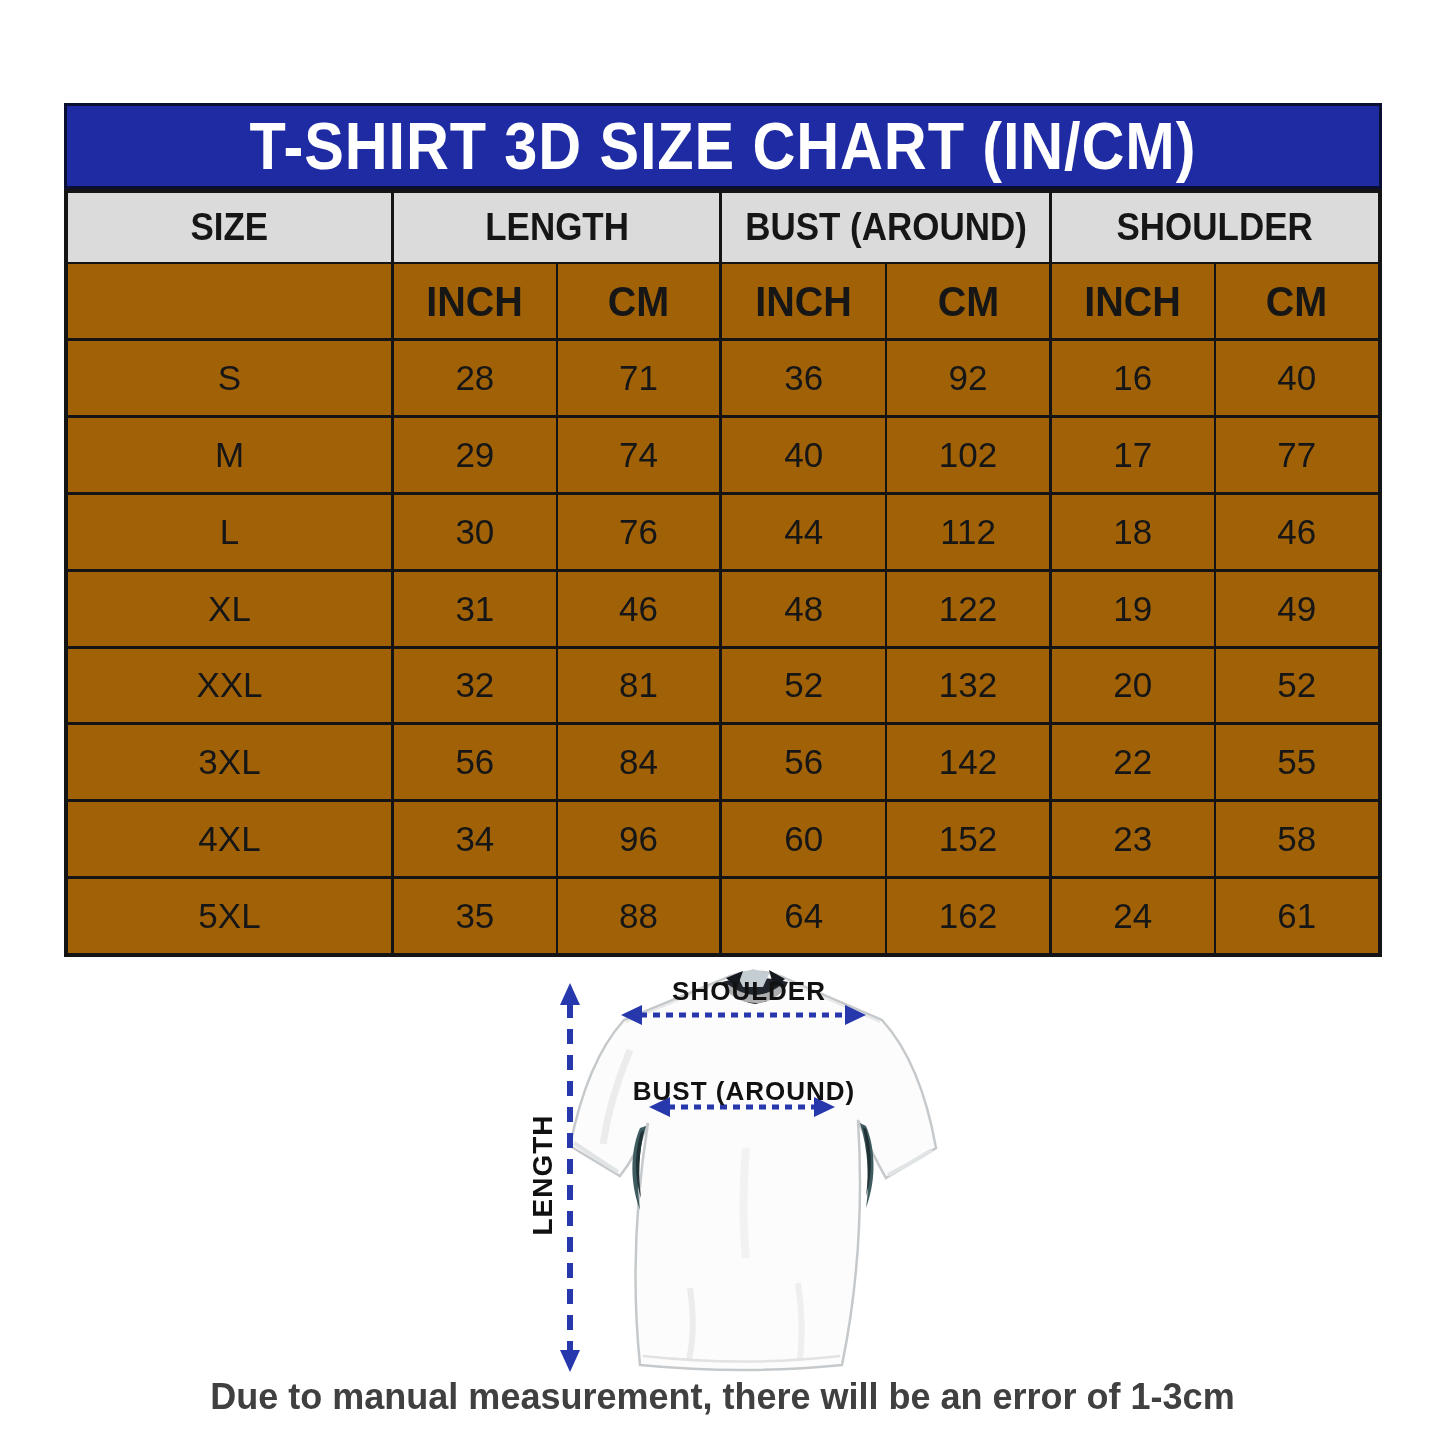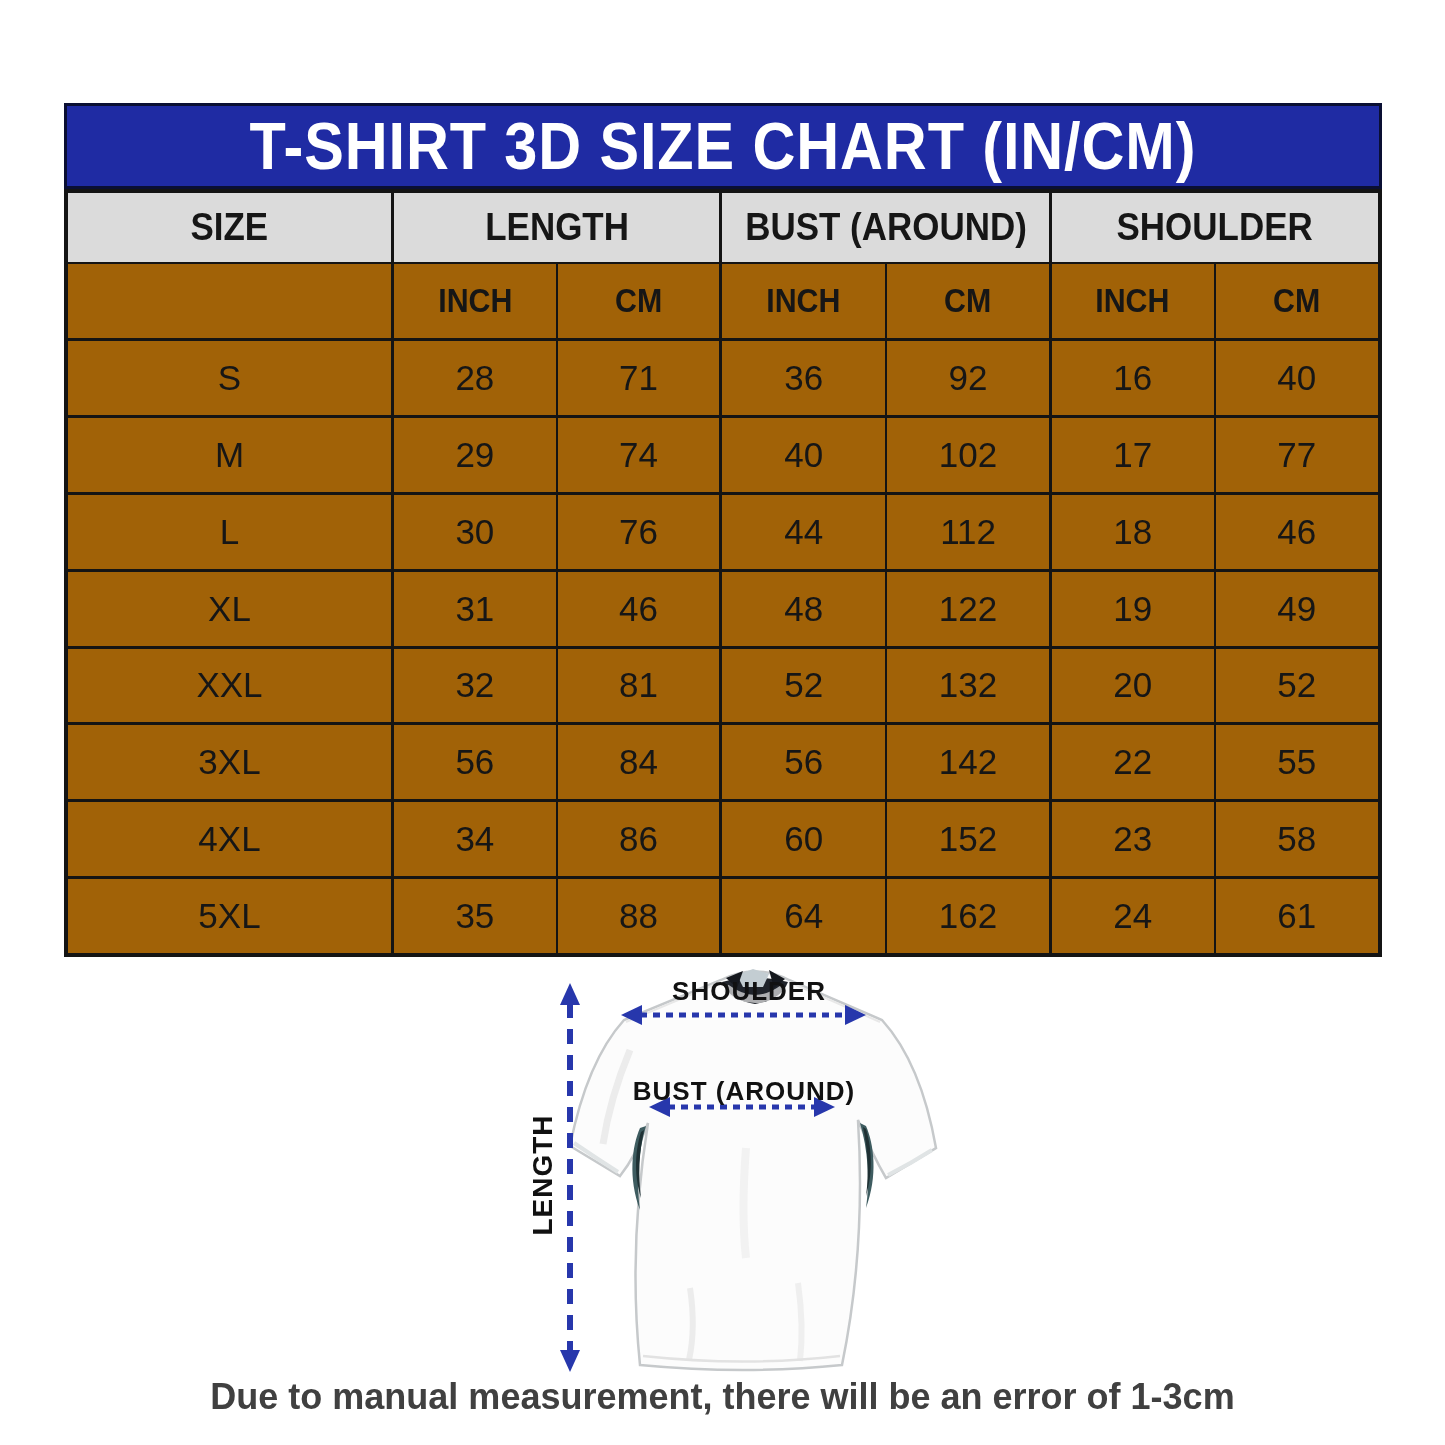--- a/index.html
+++ b/index.html
@@ -26,21 +26,21 @@
   .size-table td{
     border:2px solid #141414;text-align:center;vertical-align:middle;
     color:#161616;overflow:hidden;padding:0;
   }
   .size-table tr.grouprow td{height:62px;background:#DBDBDB;}
   .size-table tr.unitrow td{height:66px;}
   .size-table td.grp{border-left:3px solid #141414;}
   .size-table tr.datarow td{height:66px;border-top:3px solid #141414;font-size:35px;}
   .hd{font-weight:bold;font-size:38px;}
   .hd .cond,.un .cond{display:inline-block;transform:scaleX(.92);white-space:nowrap;}
-  .un{font-weight:bold;font-size:33px;}
+  .un{font-weight:bold;font-size:43px;}
   
   .diagram{position:absolute;left:490px;top:958px;width:640px;height:420px;}
   .diagram svg{position:absolute;left:0;top:0;}
   .diag-label{
     position:absolute;color:#111111;font-weight:bold;font-size:26px;
     letter-spacing:1px;white-space:nowrap;
   }
   .lbl-shoulder{left:259px;top:18px;transform:translateX(-50%);}
   .lbl-bust{left:254px;top:118px;transform:translateX(-50%);}
   .lbl-length{left:53px;top:217px;transform:translate(-50%,-50%) rotate(-90deg);font-size:28px;}
@@ -136,21 +136,21 @@
           <td class="grp">56</td>
           <td>84</td>
           <td class="grp">56</td>
           <td>142</td>
           <td class="grp">22</td>
           <td>55</td>
         </tr>
         <tr class="datarow">
           <td>4XL</td>
           <td class="grp">34</td>
-          <td>86</td>
+          <td>96</td>
           <td class="grp">60</td>
           <td>152</td>
           <td class="grp">23</td>
           <td>58</td>
         </tr>
         <tr class="datarow">
           <td>5XL</td>
           <td class="grp">35</td>
           <td>88</td>
           <td class="grp">64</td>

